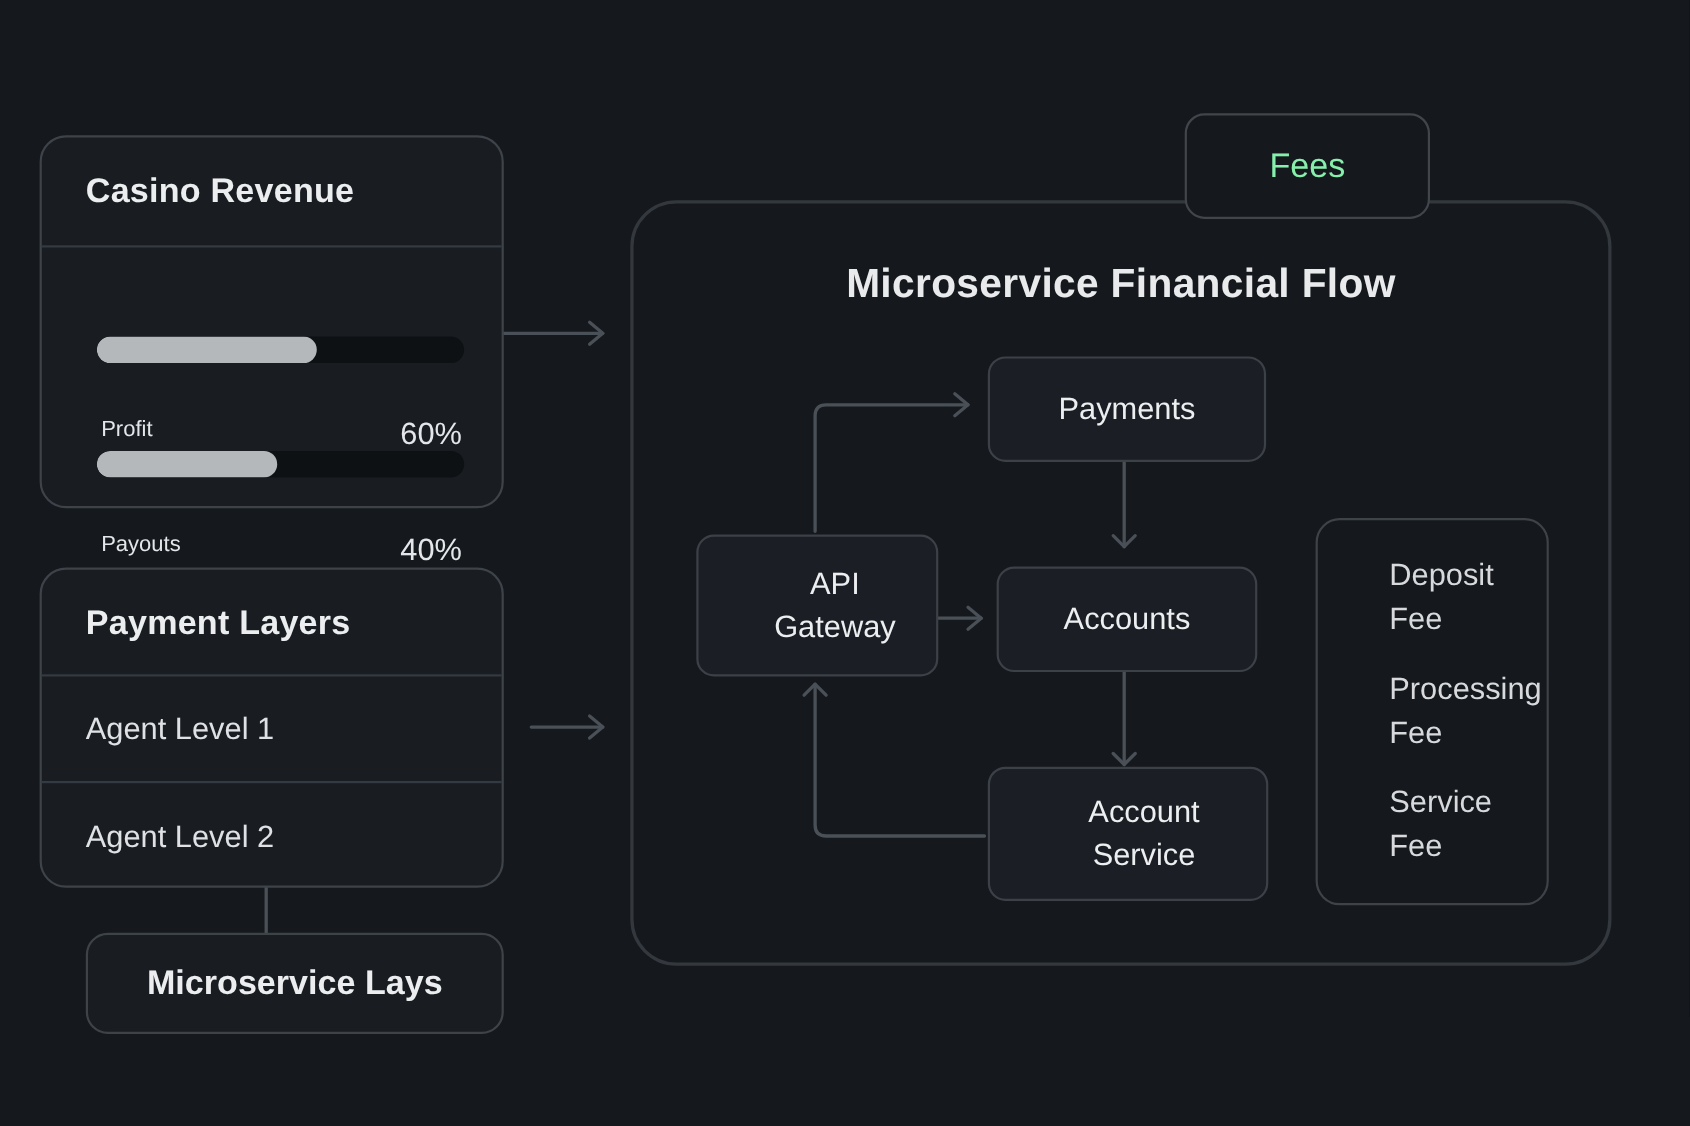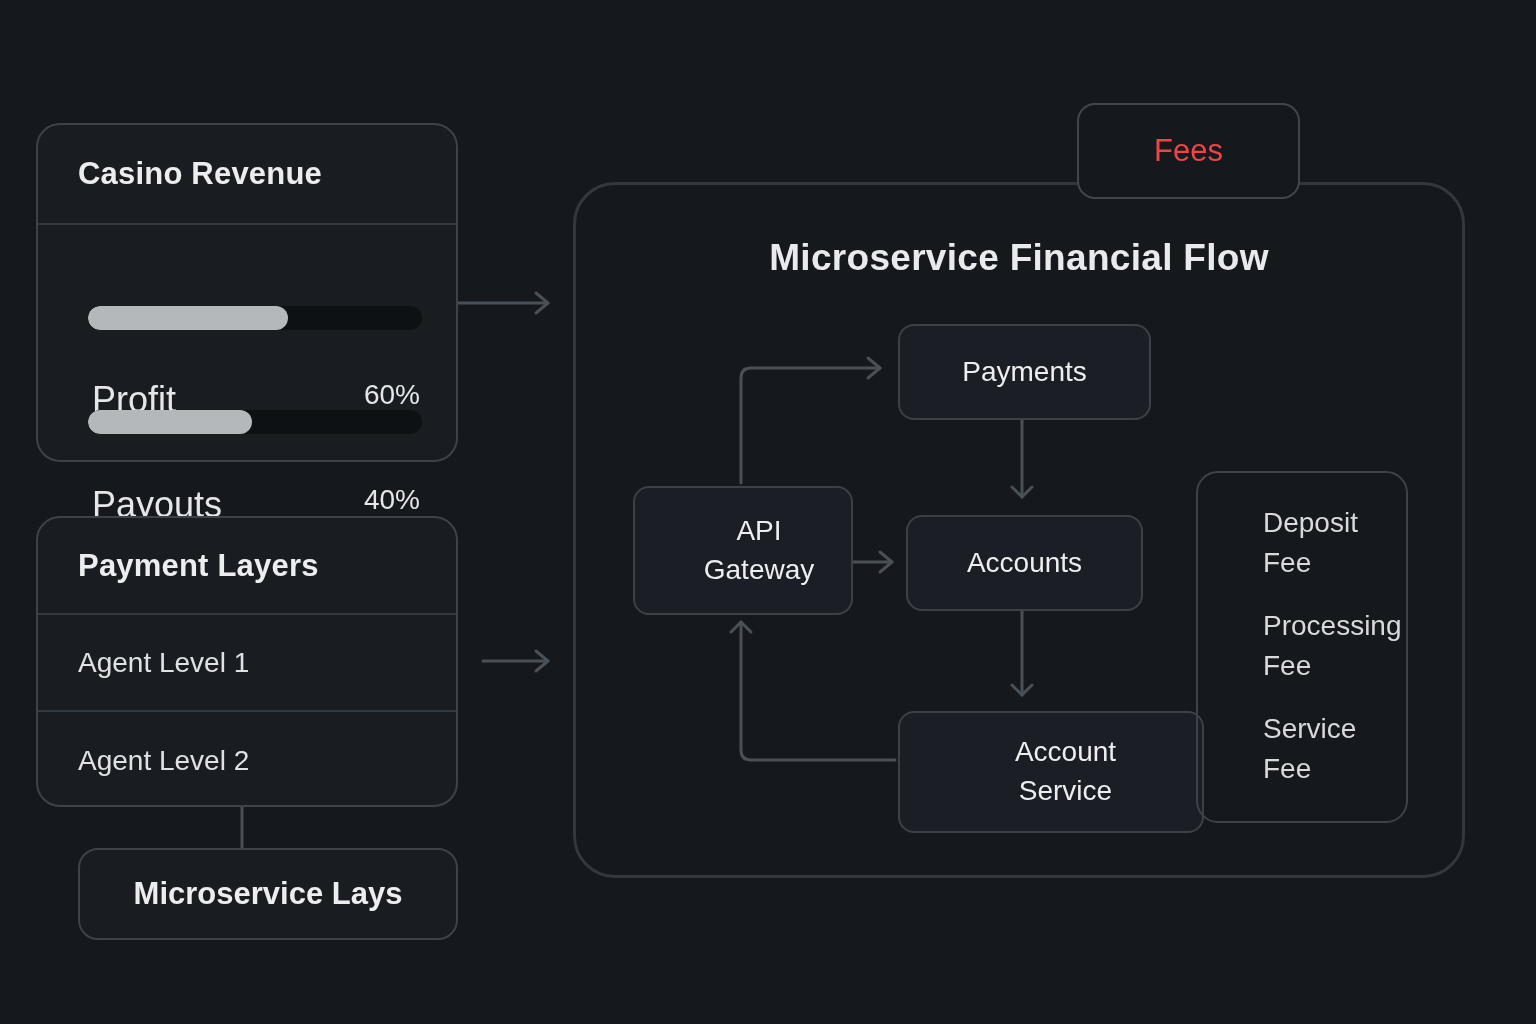--- a/index.html
+++ b/index.html
@@ -23,21 +23,21 @@
     border:2px solid #3e434a;
     border-radius:24px;
   }
   .casino-card{left:36px;top:123px;width:422px;height:339px;}
   .card-title-row{
     display:flex;align-items:center;
     height:100px;padding-left:40px;
     border-bottom:2px solid #343a41;
     font-size:31px;font-weight:600;letter-spacing:.2px;color:#ebedef;
   }
-  .stat-label{position:absolute;left:54px;font-size:36px;color:#e4e6e9;}
+  .stat-label{position:absolute;left:54px;font-size:20px;color:#e4e6e9;}
   .stat-value{position:absolute;right:36px;font-size:28px;color:#e4e6e9;}
   .bar-track{
     position:absolute;left:50px;width:334px;height:24px;
     background:#0e1114;border-radius:12px;overflow:hidden;
   }
   .bar-fill{height:100%;background:#b5b8bb;border-radius:12px;}
 
   .payment-card{left:36px;top:516px;width:422px;height:291px;}
   .list-row{
     display:flex;align-items:center;height:97px;padding-left:40px;
@@ -71,28 +71,28 @@
     border:2px solid #3c4148;
     border-radius:16px;
     display:flex;align-items:center;justify-content:center;
     text-align:center;
     font-size:28px;font-weight:500;color:#eceef0;
     white-space:pre-line;line-height:1.38;
   }
   .node-payments{left:322px;top:139px;width:253px;height:96px;}
   .node-gateway{left:57px;top:301px;width:220px;height:129px;padding-left:32px;}
   .node-accounts{left:330px;top:330px;width:237px;height:96px;}
-  .node-service{left:322px;top:526px;width:306px;height:122px;padding-left:29px;}
+  .node-service{left:322px;top:512px;width:255px;height:122px;padding-left:29px;}
 
   .fees-box{
     position:absolute;left:1077px;top:103px;width:223px;height:96px;
     background:#15181c;
     border:2px solid #41464d;border-radius:18px;
     display:flex;align-items:center;justify-content:center;
-    font-size:31px;font-weight:500;color:#ef4444;
+    font-size:31px;font-weight:500;color:#86efac;
     z-index:3;
   }
   .fee-list{
     position:absolute;left:620px;top:286px;width:212px;height:352px;
     border:2px solid #3e434a;border-radius:22px;
     padding:30px 0 0 65px;
   }
   .fee-item{
     font-size:28px;color:#d7d9dc;line-height:1.43;
     white-space:pre-line;

